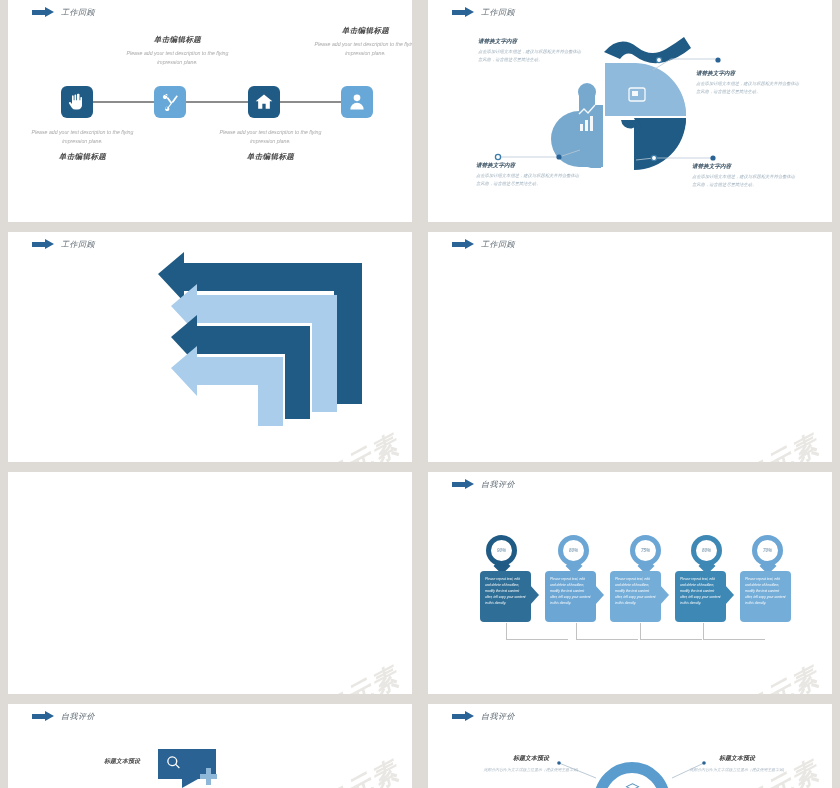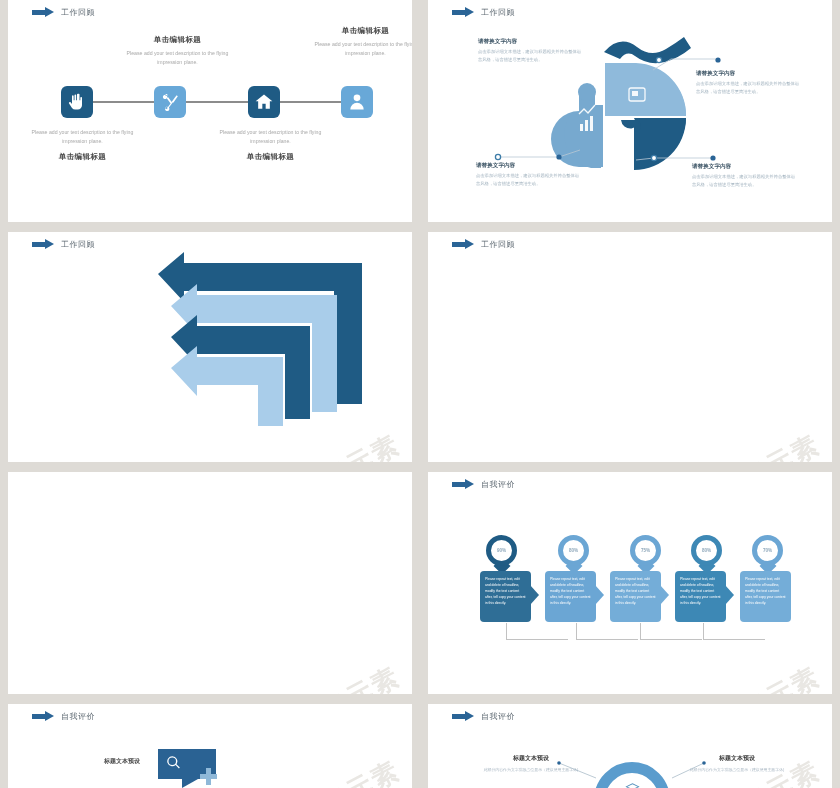--- a/index.html
+++ b/index.html
@@ -9,20 +9,21 @@
     font-family:"Liberation Sans", sans-serif;
     overflow:hidden;
   }
   .sheet { position:relative; width:840px; height:788px; }
 
   
   .slide {
     position:absolute;
     background:#ffffff;
     overflow:hidden;
+    font-style:italic;
   }
   .slide.left  { left:8px;   width:404px; }
   .slide.right { left:428px; width:404px; }
   .row1 { top:0px;   height:222px; }
   .row2 { top:232px; height:230px; }
   .row3 { top:472px; height:222px; }
   .row4 { top:704px; height:84px; }
 
   .inner { position:absolute; inset:0; }
 

